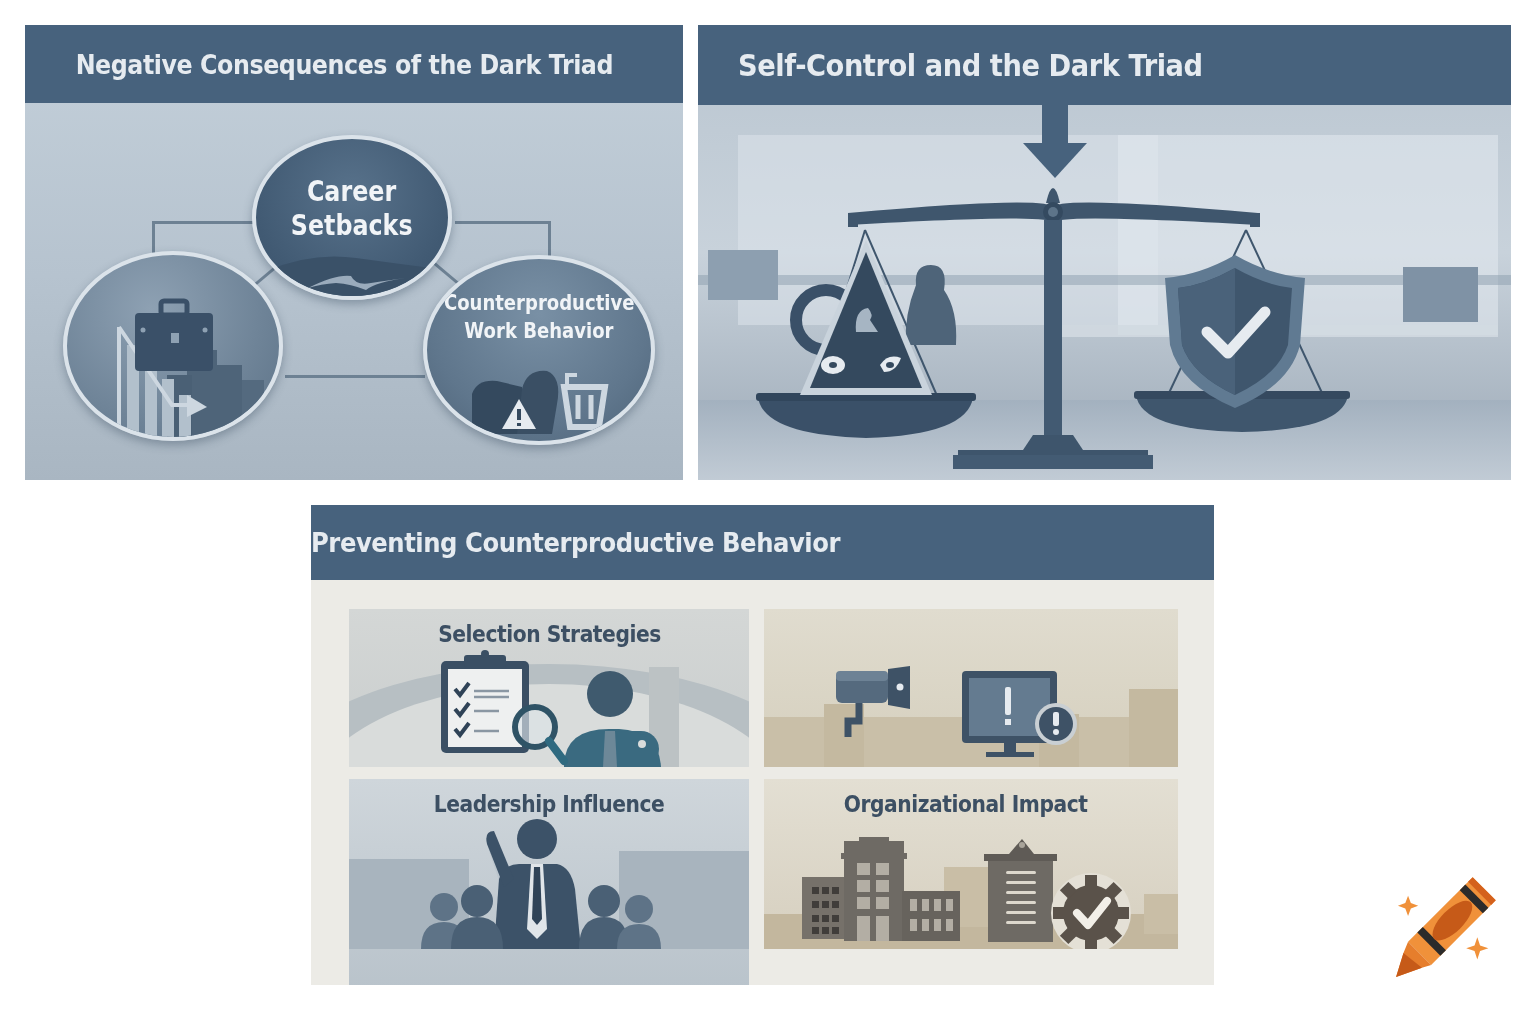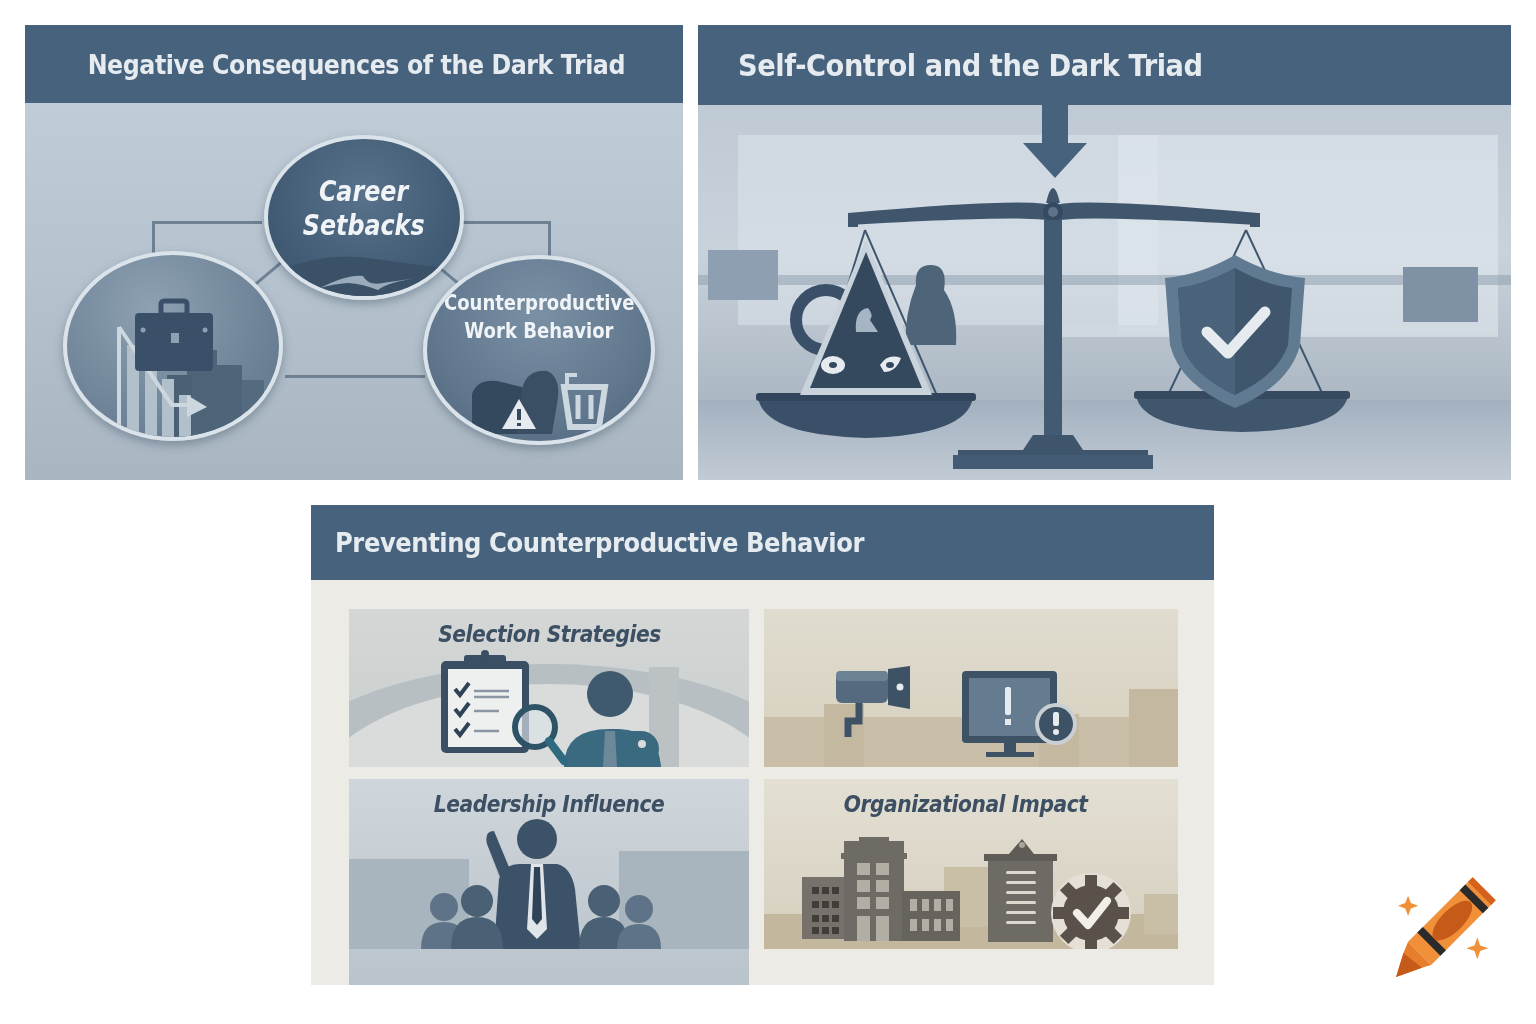--- a/index.html
+++ b/index.html
@@ -1,37 +1,37 @@
 <!DOCTYPE html>
 <html><head>
 <meta charset="utf-8">
 <style>
   * { box-sizing: border-box; margin: 0; padding: 0; }
   body { width: 1536px; height: 1024px; background: #ffffff; position: relative; overflow: hidden; font-family: "DejaVu Sans", "Liberation Sans", sans-serif; }
   .panel { position: absolute; overflow: hidden; }
-  .panel-header { position: absolute; left: 0; top: 0; right: 0; background: #47627d; color: #e6ebf0; font-weight: bold; display: flex; align-items: center; padding-left: 24px; }
+  .panel-header { position: absolute; left: 0; top: 0; right: 0; background: #47627d; color: #e6ebf0; font-weight: bold; display: flex; align-items: center; }
   .panel-header span { font-family: "DejaVu Sans", sans-serif; font-weight: bold; letter-spacing: -0.5px; }
 
   
   #p1 { left: 25px; top: 25px; width: 658px; height: 455px; background: linear-gradient(180deg, #c4d0da 0%, #b6c3cf 55%, #a9b6c2 100%); }
   #p1 .panel-header { height: 78px; justify-content: center; padding-right: 20px; }
   #p1 .panel-header span { font-size: 27px; transform: scaleX(0.88); }
   .circle { position: absolute; border-radius: 50%; border: 4px solid #dbe3ea; box-shadow: 0 4px 10px rgba(40,60,80,0.35); display: flex; flex-direction: column; align-items: center; justify-content: center; color: #f1f4f7; font-weight: bold; text-align: center; overflow: hidden; }
   .connector { position: absolute; background: #6d8193; }
 
   
   #p2 { left: 698px; top: 25px; width: 813px; height: 455px; background: linear-gradient(180deg, #b9c5d0 0%, #c8d2db 50%, #a9b5c1 85%, #bcc7d1 100%); }
   #p2 .panel-header { height: 80px; padding-left: 40px; }
   #p2 .panel-header span { font-size: 31px; transform: scaleX(0.88); transform-origin: left center; }
 
   
   #p3 { left: 311px; top: 505px; width: 903px; height: 480px; background: #ecebe6; }
   #p3 .panel-header { height: 75px; }
   #p3 .panel-header span { font-size: 27px; transform: scaleX(0.9); transform-origin: left center; }
-  .card { position: absolute; overflow: hidden; font-style: italic; }
+  .card { position: absolute; overflow: hidden; }
   .card-title { position: absolute; left: 0; right: 0; top: 12px; text-align: center; font-weight: bold; font-size: 23px; color: #3c4f63; letter-spacing: -0.5px; }
   .card-title span { display: inline-block; transform: scaleX(0.88); }
 
   .logo { position: absolute; left: 1385px; top: 868px; width: 120px; height: 120px; }
 </style>
 </head>
 <body>
 
 <div class="panel" id="p1">
   <div class="panel-header">
@@ -39,21 +39,21 @@
   </div>
 
   <div class="connector" style="left:127px; top:196px; width:110px; height:3px;"></div>
   <div class="connector" style="left:127px; top:196px; width:3px; height:36px;"></div>
   <div class="connector" style="left:430px; top:196px; width:96px; height:3px;"></div>
   <div class="connector" style="left:523px; top:196px; width:3px; height:36px;"></div>
   <div class="connector" style="left:260px; top:350px; width:140px; height:3px;"></div>
   <div class="connector" style="left:222px; top:248px; width:40px; height:3px; transform: rotate(-40deg);"></div>
   <div class="connector" style="left:405px; top:250px; width:40px; height:3px; transform: rotate(40deg);"></div>
 
-  <div class="circle" style="left:239px; top:110px; width:200px; height:165px; background: radial-gradient(circle at 50% 35%, #58728b 0%, #415a73 70%, #3a526a 100%); font-style: italic;">
+  <div class="circle" style="left:227px; top:110px; width:200px; height:165px; background: radial-gradient(circle at 50% 35%, #58728b 0%, #415a73 70%, #3a526a 100%);">
     <div style="font-size:28px; transform:scaleX(0.85); line-height:34px; margin-top:-18px;">Career</div>
     <div style="font-size:28px; transform:scaleX(0.85); line-height:34px;">Setbacks</div>
     <svg width="200" height="60" style="position:absolute; bottom:0; left:0;">
       <path d="M0 40 Q50 15 100 22 T200 35 L200 60 L0 60 Z" fill="#3a5168"></path>
       <path d="M52 52 Q80 38 95 40 Q100 50 115 47 Q135 44 150 42 Q120 46 110 54 Q95 48 80 47 Q65 48 52 52 Z" fill="#9aabbc"></path>
     </svg>
   </div>
 
   <div class="circle" style="left:38px; top:226px; width:220px; height:190px; background: radial-gradient(circle at 40% 30%, #8ea1b3 0%, #6f8498 60%, #5c7287 100%);">
     <svg width="220" height="190" style="position:absolute; left:0; top:0;">

